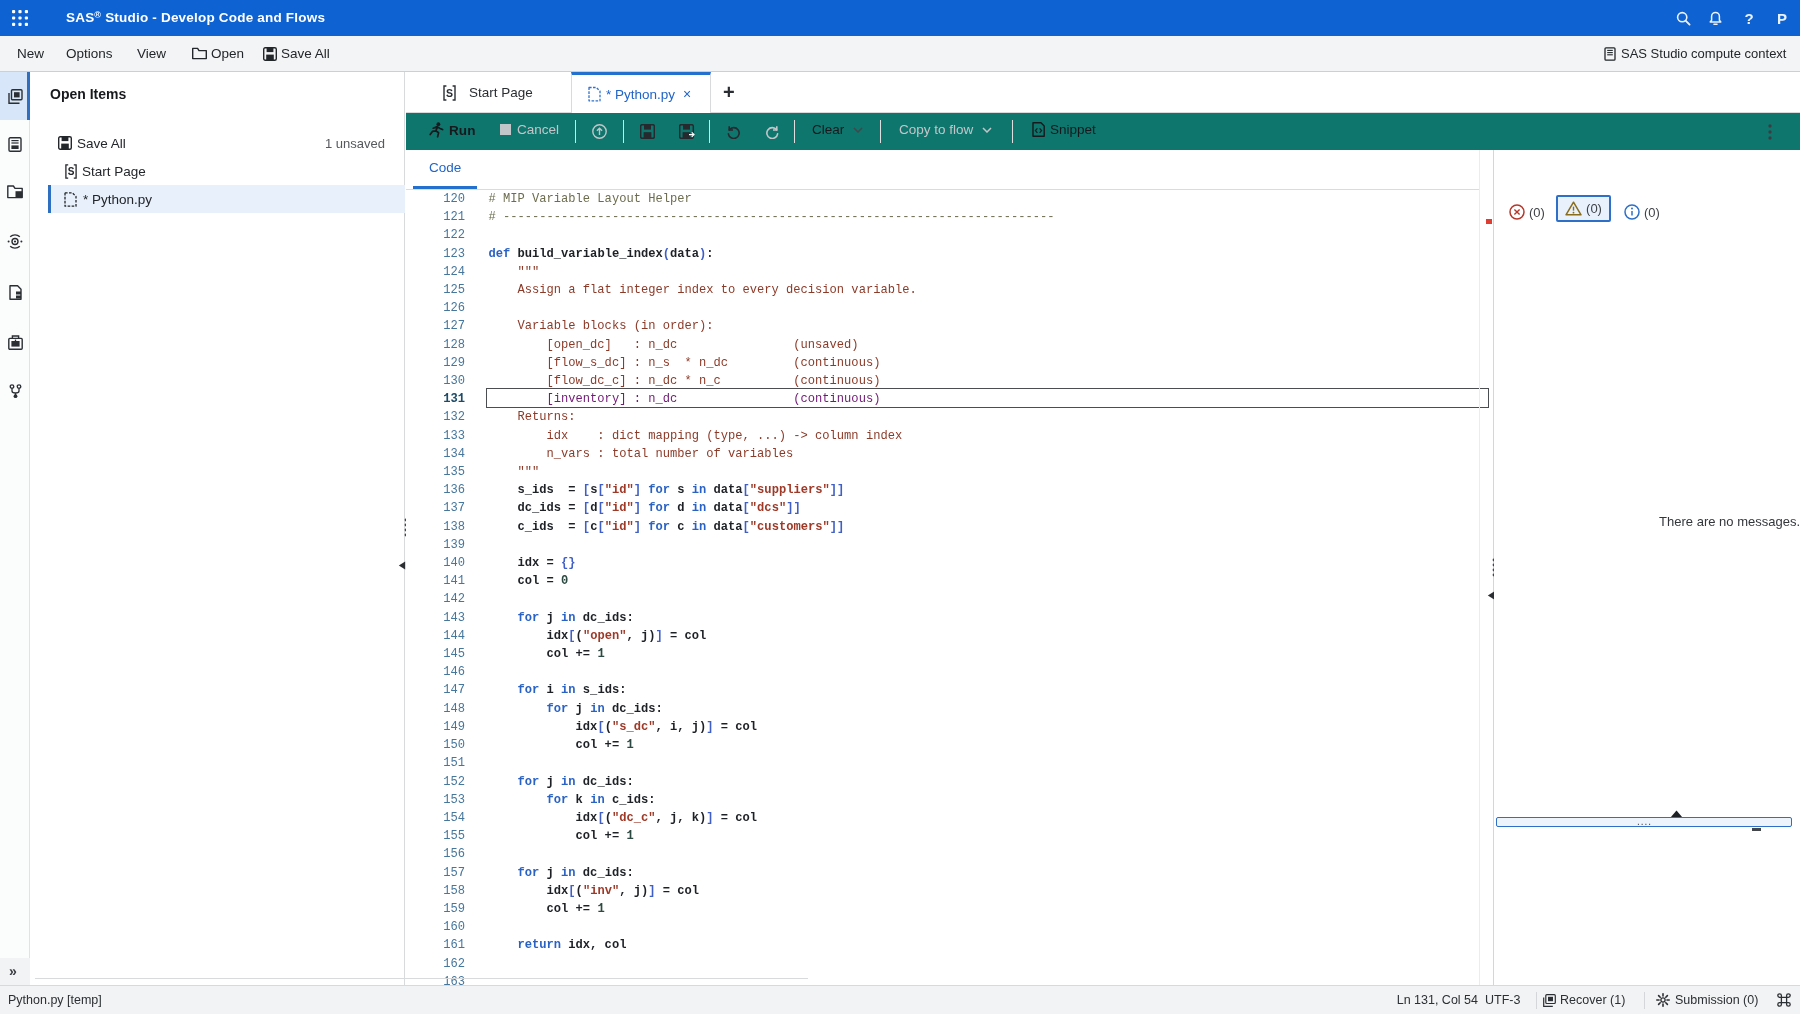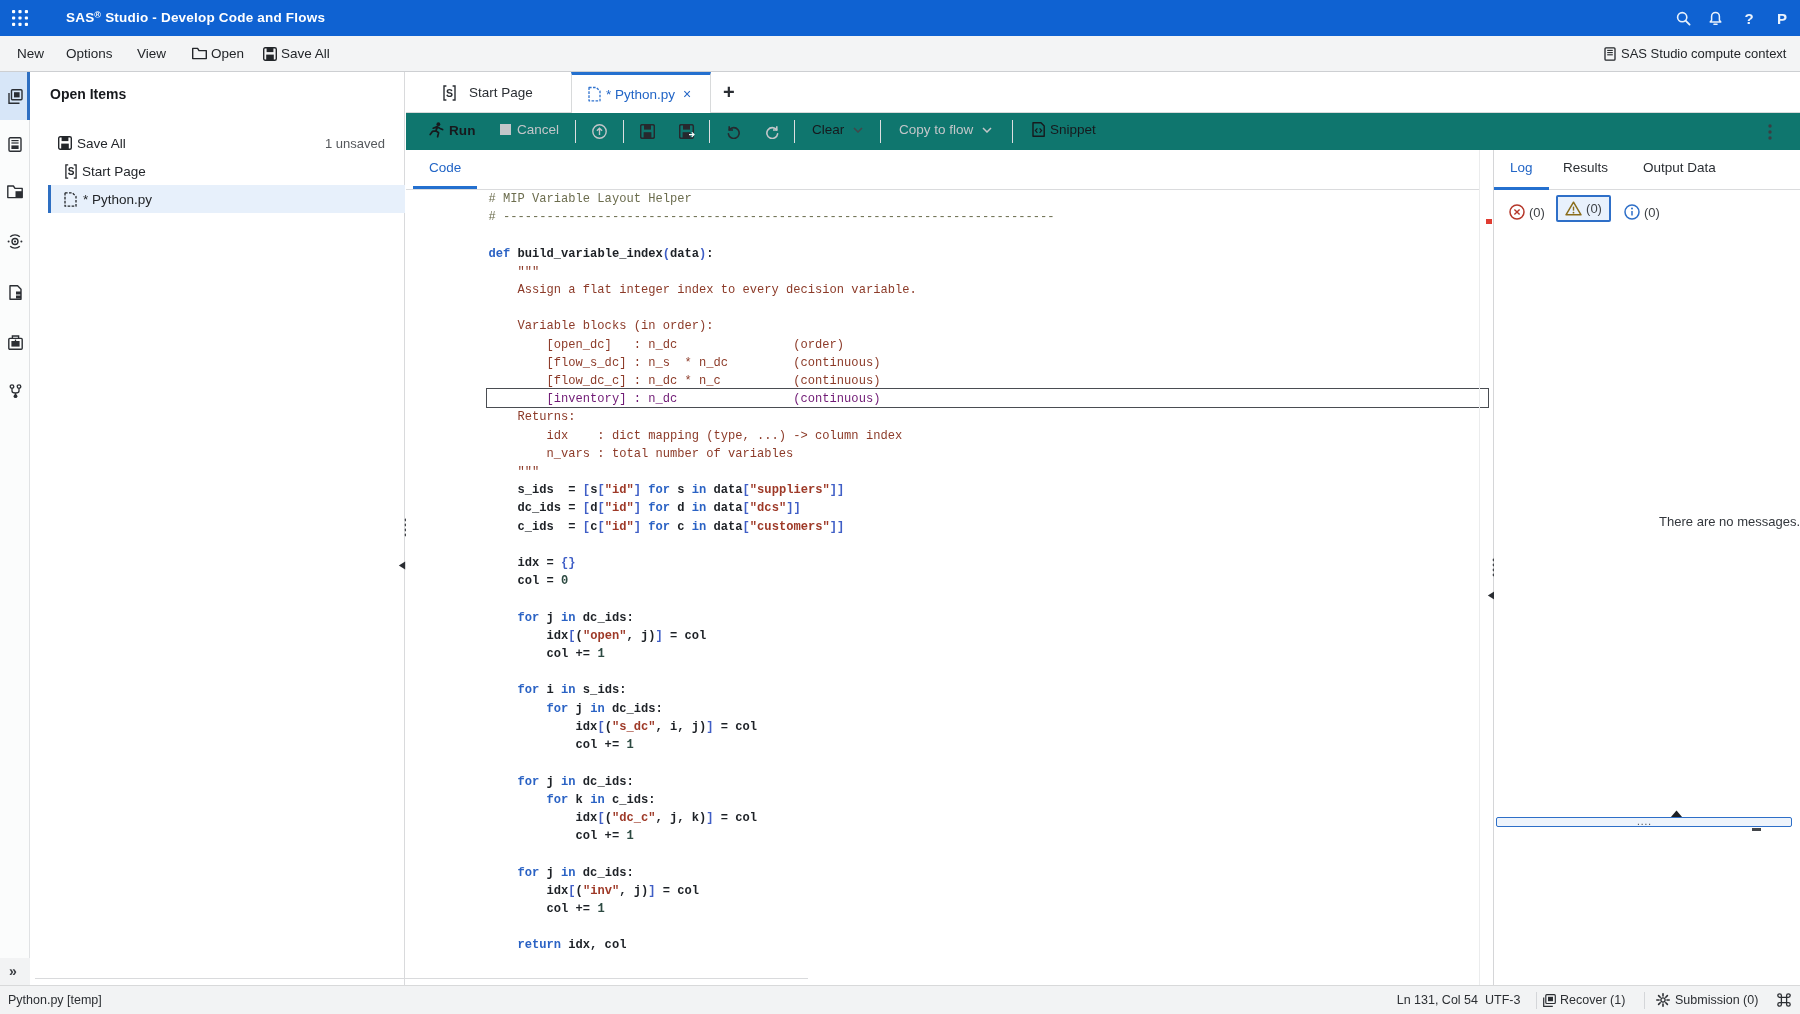--- a/index.html
+++ b/index.html
@@ -309,29 +309,73 @@
     </svg>
 </div>
 
 <div id="codetabs">
   <div style="position:absolute; left:23px; top:10px; font-size:13.5px; color:#2265c6;">Code</div>
   <div style="position:absolute; left:7px; top:36px; width:64px; height:3px; background:#2470cf;"></div>
 </div>
 
 <div id="codearea">
   <div id="curline"></div>
+<pre class="gutter">120
+121
+122
+123
+124
+125
+126
+127
+128
+129
+130
+<span class="cur">131</span>
+132
+133
+134
+135
+136
+137
+138
+139
+140
+141
+142
+143
+144
+145
+146
+147
+148
+149
+150
+151
+152
+153
+154
+155
+156
+157
+158
+159
+160
+161
+162
+163</pre>
 <pre class="code"><span style="color:#6c6d4e;font-weight:normal"># MIP Variable Layout Helper</span>
 <span style="color:#6c6d4e;font-weight:normal"># ----------------------------------------------------------------------------</span>
 
 <span style="color:#2a62c4">def</span> <span style="font-weight:bold">build_variable_index</span><span style="color:#3f5ec6">(</span>data<span style="color:#3f5ec6">)</span>:
 <span style="color:#8c3a28;font-weight:normal">    """</span>
 <span style="color:#8c3a28;font-weight:normal">    Assign a flat integer index to every decision variable.</span>
 
 <span style="color:#8c3a28;font-weight:normal">    Variable blocks (in order):</span>
-<span style="color:#8c3a28;font-weight:normal">        [open_dc]   : n_dc                (order)</span>
+<span style="color:#8c3a28;font-weight:normal">        [open_dc]   : n_dc                (unsaved)</span>
 <span style="color:#8c3a28;font-weight:normal">        [flow_s_dc] : n_s  * n_dc         (continuous)</span>
 <span style="color:#8c3a28;font-weight:normal">        [flow_dc_c] : n_dc * n_c          (continuous)</span>
 <span style="color:#701a75;font-weight:normal">        [inventory] : n_dc                (continuous)</span>
 <span style="color:#8c3a28;font-weight:normal">    Returns:</span>
 <span style="color:#8c3a28;font-weight:normal">        idx    : dict mapping (type, ...) -&gt; column index</span>
 <span style="color:#8c3a28;font-weight:normal">        n_vars : total number of variables</span>
 <span style="color:#8c3a28;font-weight:normal">    """</span>
     s_ids  = <span style="color:#3f5ec6">[</span>s<span style="color:#3f5ec6">[</span><span style="color:#9e3927">"id"</span><span style="color:#3f5ec6">]</span> <span style="color:#2a62c4">for</span> s <span style="color:#2a62c4">in</span> <span style="font-weight:bold">data</span><span style="color:#3f5ec6">[</span><span style="color:#9e3927">"suppliers"</span><span style="color:#3f5ec6">]]</span>
     dc_ids = <span style="color:#3f5ec6">[</span>d<span style="color:#3f5ec6">[</span><span style="color:#9e3927">"id"</span><span style="color:#3f5ec6">]</span> <span style="color:#2a62c4">for</span> d <span style="color:#2a62c4">in</span> <span style="font-weight:bold">data</span><span style="color:#3f5ec6">[</span><span style="color:#9e3927">"dcs"</span><span style="color:#3f5ec6">]]</span>
     c_ids  = <span style="color:#3f5ec6">[</span>c<span style="color:#3f5ec6">[</span><span style="color:#9e3927">"id"</span><span style="color:#3f5ec6">]</span> <span style="color:#2a62c4">for</span> c <span style="color:#2a62c4">in</span> <span style="font-weight:bold">data</span><span style="color:#3f5ec6">[</span><span style="color:#9e3927">"customers"</span><span style="color:#3f5ec6">]]</span>
@@ -375,26 +419,20 @@
       <circle cx="4" cy="7" r="1.4"></circle>
       <circle cx="4" cy="12" r="1.4"></circle>
       <circle cx="4" cy="17" r="1.4"></circle>
     </g>
   </svg>
 <svg class="abs" style="left:1487px;top:591px" width="8" height="9" viewBox="0 0 8 9">
     <path d="M7.2 0.5 L7.2 8.5 L0.8 4.5 Z" fill="#2b2e33"></path>
   </svg>
 
 <div id="logpanel">
-  <div id="logtabs">
-    <div style="position:absolute; left:16px; top:10px; font-size:13.5px; color:#2265c6;">Log</div>
-    <div style="position:absolute; left:0px; top:37px; width:55px; height:3px; background:#2470cf;"></div>
-    <div style="position:absolute; left:69px; top:10px; font-size:13.5px; color:#2a2e33;">Results</div>
-    <div style="position:absolute; left:149px; top:10px; font-size:13.5px; color:#2a2e33;">Output Data</div>
-  </div>
 
   <div style="position:absolute; left:15px; top:54px; display:flex; align-items:center;">
     <svg width="16" height="16" viewBox="0 0 16 16">
         <circle cx="8" cy="8" r="7" fill="none" stroke="#b5372a" stroke-width="1.5"></circle>
         <path d="M5.4 5.4 L10.6 10.6 M10.6 5.4 L5.4 10.6" stroke="#b5372a" stroke-width="1.4"></path>
       </svg>
     <span style="margin-left:4px; font-size:13px; color:#3f4347;">(0)</span>
   </div>
   <div style="position:absolute; left:62px; top:45px; width:55px; height:27px; border:2px solid #2e6fc8; border-radius:2px; background:#e8f1fc; display:flex; align-items:center; justify-content:center;">
     <svg width="17" height="15" viewBox="0 0 17 15">

